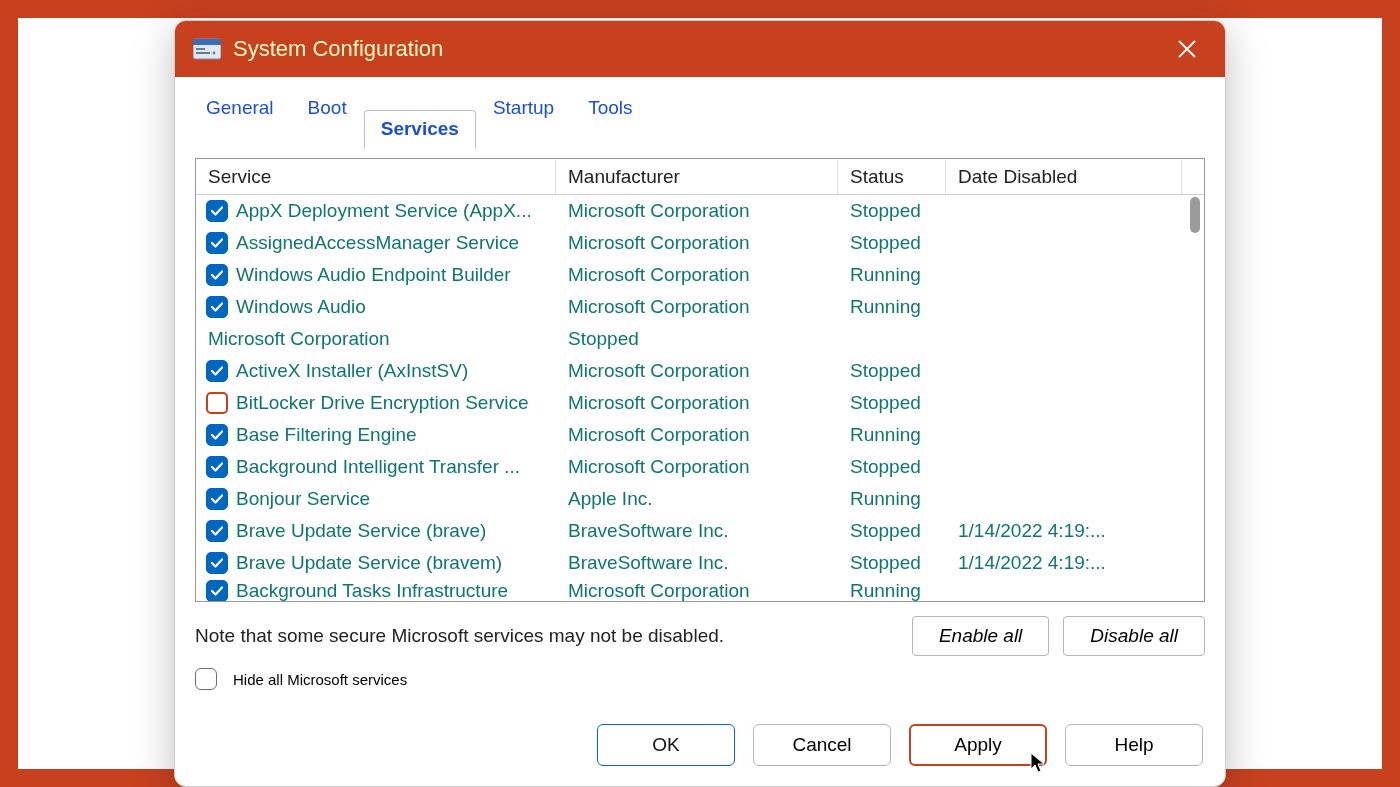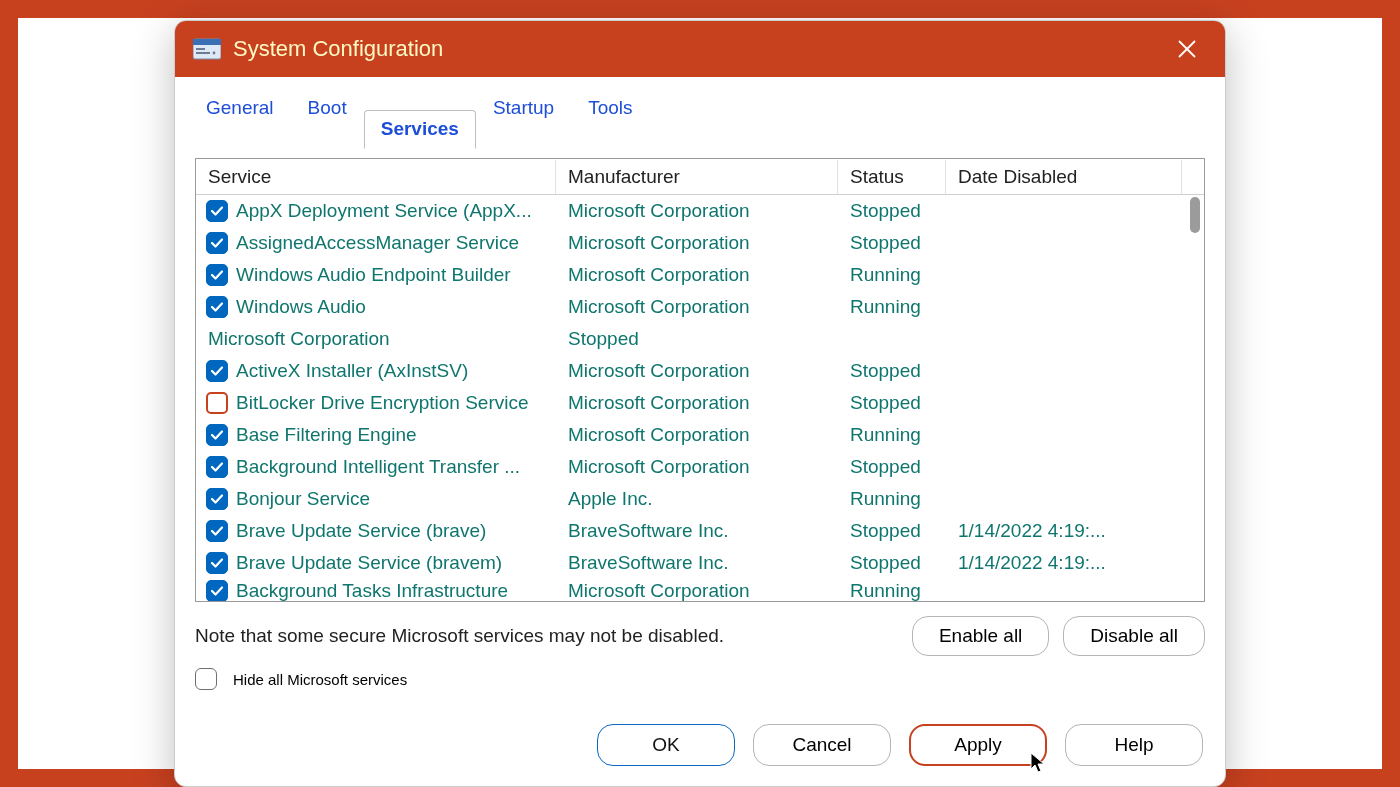--- a/index.html
+++ b/index.html
@@ -154,23 +154,23 @@
     font-size: 19px;
   }
   .note-text { color: #222; }
   .btn-group { display: flex; gap: 14px; }
   .btn {
     height: 40px;
     padding: 4px 26px;
     font-size: 19px;
     background: #fff;
     border: 1px solid #b5b5b5;
-    border-radius: 16px;
-    cursor: pointer;
-    display: flex; align-items: center; justify-content: center;
+    border-radius: 4px;
+    cursor: pointer;
+    display: flex; align-items: center; justify-content: center; font-style: italic;
   }
   .hide-row {
     display: flex;
     align-items: center;
     gap: 16px;
     margin-top: 12px;
     font-size: 15px;
   }
   .hide-row .cbx {
     width: 22px; height: 22px;
@@ -184,21 +184,21 @@
     justify-content: flex-end;
     gap: 18px;
     padding: 18px 22px 20px 22px;
     position: relative;
   }
   .footer .fbtn {
     width: 138px; height: 42px;
     font-size: 19px;
     background: #fff;
     border: 1px solid #b5b5b5;
-    border-radius: 16px;
+    border-radius: 6px;
     cursor: pointer;
   }
   .footer .fbtn.ok { border: 1.6px solid #0a66c2; color: #111; }
   .footer .fbtn.apply { border: 2px solid #c7411f; }
   .cursor {
     position: absolute;
     left: 855px; top: 46px;
     width: 18px; height: 22px;
     pointer-events: none;
   }

